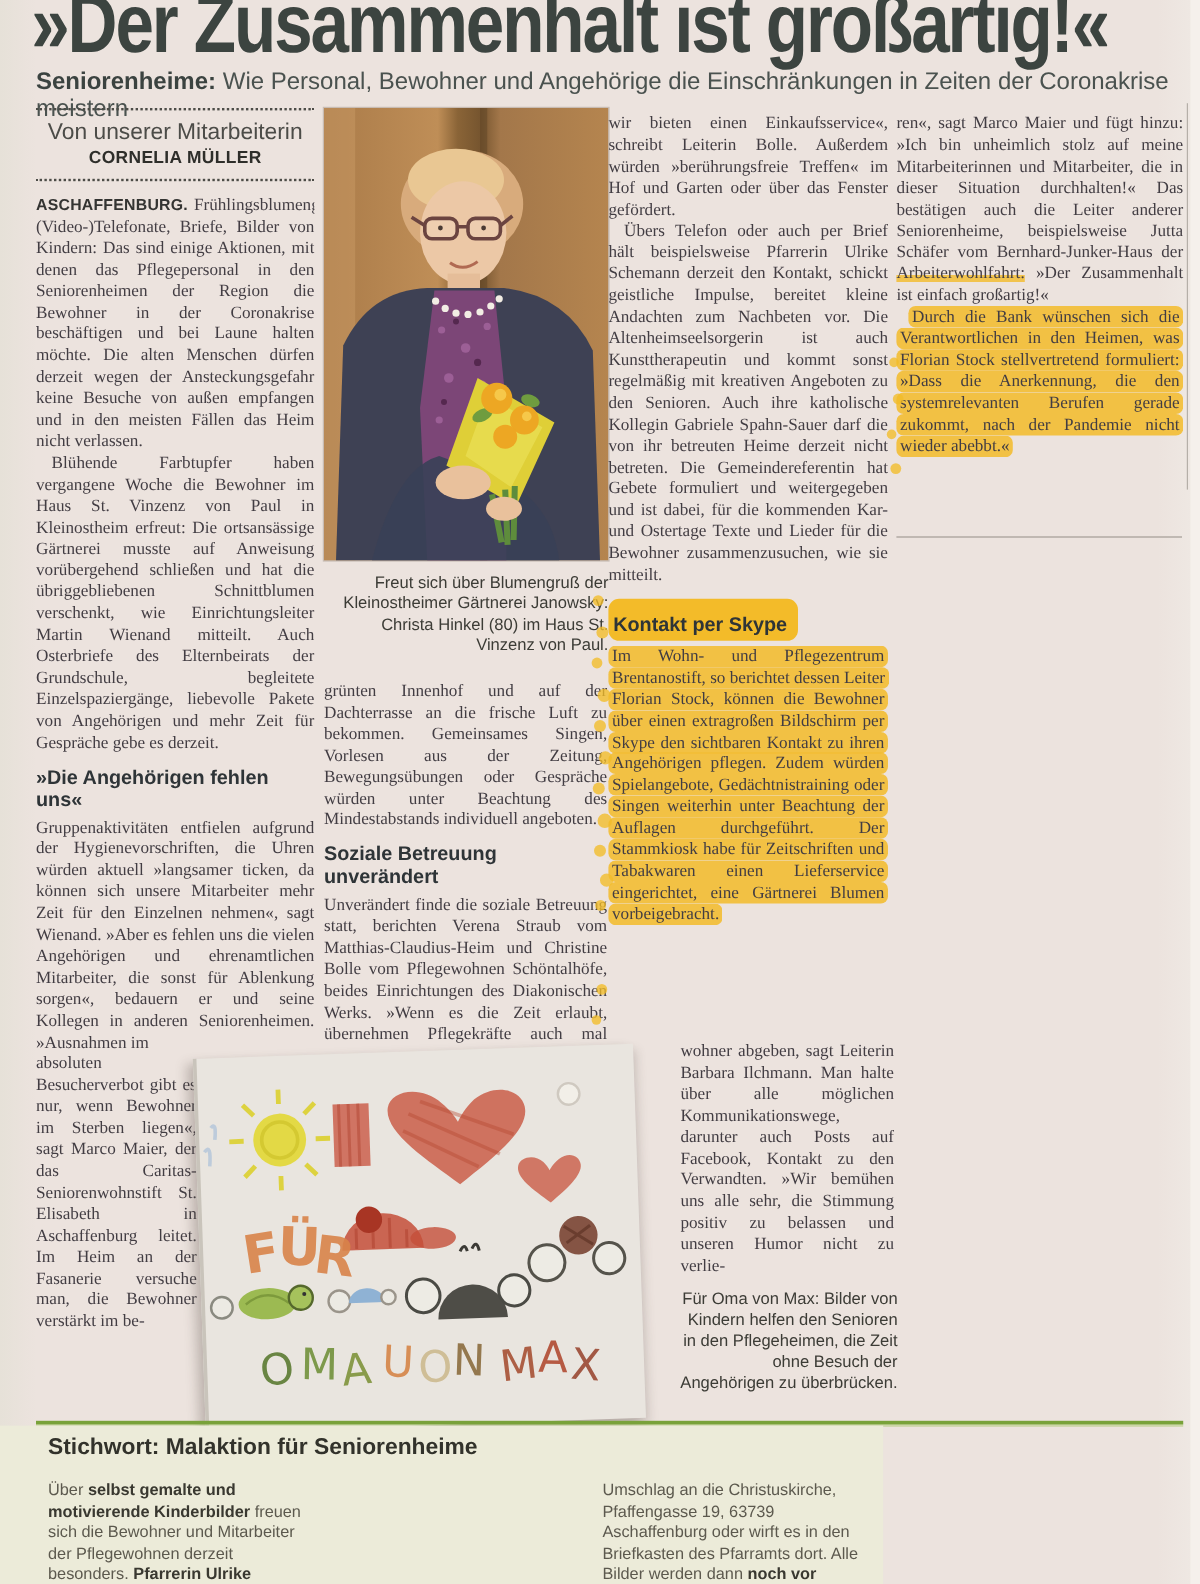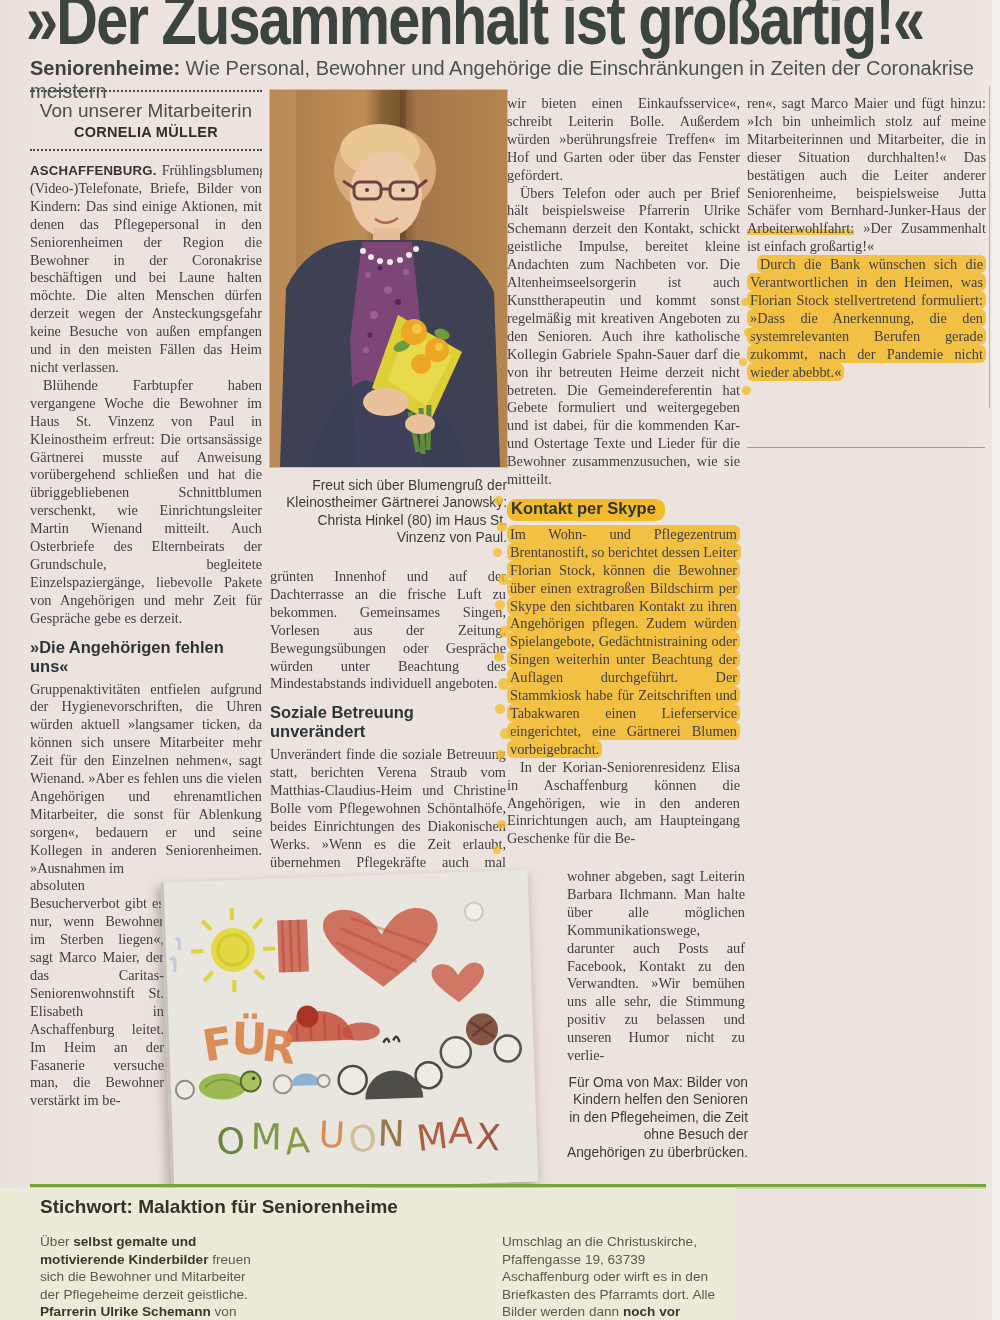--- a/index.html
+++ b/index.html
@@ -21,21 +21,21 @@
   .col{position:absolute;font-size:14.3px;line-height:17.9px;text-align:justify;}
   .bp{margin:0;}
   .indent{text-indent:13px;}
   .colhead{font-family:"Liberation Sans","DejaVu Sans",sans-serif;font-size:16.5px;font-weight:700;
             color:#2e3437;margin:10px 0 5px;text-align:left;line-height:1.15;}
   .narrow1{width:134px;}
   .caption{position:absolute;font-family:"Liberation Sans","DejaVu Sans",sans-serif;
             font-size:13.8px;line-height:17.4px;color:#3c3c36;text-align:right;}
   .hl{background:rgba(243,187,41,.85);border-radius:6px;padding:1px 3px;
       -webkit-box-decoration-break:clone;box-decoration-break:clone;}
-  .hl-head{display:inline-block;background:#f3bb29;border-radius:9px;padding:0 9px 3px 4px;}
+  .hl-head{display:inline-block;background:#f3bb29;border-radius:9px;padding:13px 9px 3px 4px;}
   .marker-under{background:linear-gradient(to bottom,transparent 55%,rgba(243,187,41,.8) 55%,rgba(243,187,41,.8) 95%,transparent 95%);}
   .hrule{position:absolute;background:#a29c96;}
   .vrule{position:absolute;background:#b5afa8;width:1px;}
   .green-rule{position:absolute;left:30px;top:1184px;width:956px;height:3px;background:#79a23a;
       box-shadow:0 2px 0 rgba(170,200,110,.5);}
   .footer-box{position:absolute;left:0;top:1188px;width:736px;height:132px;background:#ecebd9;}
   .footer-heading{position:absolute;left:40px;top:1196px;margin:0;
       font-family:"Liberation Sans","DejaVu Sans",sans-serif;font-size:19px;font-weight:700;color:#32322b;}
   .fcol{position:absolute;top:1233px;font-family:"Liberation Sans","DejaVu Sans",sans-serif;
       font-size:13.6px;line-height:17.6px;color:#5c594e;text-align:left;}
@@ -150,21 +150,20 @@
     <p class="bp">grünten Innenhof und auf der Dachterrasse an die frische Luft zu bekommen. Gemeinsames Singen, Vorlesen aus der Zeitung, Bewegungsübungen oder Gespräche würden unter Beachtung des Mindestabstands individuell angeboten.</p>
     <h3 class="colhead">Soziale Betreuung unverändert</h3>
     <p class="bp">Unverändert finde die soziale Betreuung statt, berichten Verena Straub vom Matthias-Claudius-Heim und Christine Bolle vom Pflegewohnen Schöntalhöfe, beides Einrichtungen des Diakonischen Werks. »Wenn es die Zeit erlaubt, übernehmen Pflegekräfte auch mal Friseurleistungen und</p>
   </div>
 
   <div class="col" style="left:507px;top:95px;width:233px;">
     <p class="bp">wir bieten einen Einkaufsservice«, schreibt Leiterin Bolle. Außerdem würden »berührungsfreie Treffen« im Hof und Garten oder über das Fenster gefördert.</p>
     <p class="bp indent">Übers Telefon oder auch per Brief hält beispielsweise Pfarrerin Ulrike Schemann derzeit den Kontakt, schickt geistliche Impulse, bereitet kleine Andachten zum Nachbeten vor. Die Altenheimseelsorgerin ist auch Kunsttherapeutin und kommt sonst regelmäßig mit kreativen Angeboten zu den Senioren. Auch ihre katholische Kollegin Gabriele Spahn-Sauer darf die von ihr betreuten Heime derzeit nicht betreten. Die Gemeindereferentin hat Gebete formuliert und weitergegeben und ist dabei, für die kommenden Kar- und Ostertage Texte und Lieder für die Bewohner zusammenzusuchen, wie sie mitteilt.</p>
     <h3 class="colhead"><span class="hl-head">Kontakt per Skype</span></h3>
     <p class="bp"><span class="hl">Im Wohn- und Pflegezentrum Brentanostift, so berichtet dessen Leiter Florian Stock, können die Bewohner über einen extragroßen Bildschirm per Skype den sichtbaren Kontakt zu ihren Angehörigen pflegen. Zudem würden Spielangebote, Gedächtnistraining oder Singen weiterhin unter Beachtung der Auflagen durchgeführt. Der Stammkiosk habe für Zeitschriften und Tabakwaren einen Lieferservice eingerichtet, eine Gärtnerei Blumen vorbeigebracht.</span></p>
-    <p class="bp indent">In der Korian-Seniorenresidenz Elisa in Aschaffenburg können die Angehörigen, wie in den anderen Einrichtungen auch, am Haupteingang Geschenke für die Be-</p>
   </div>
 
   <div class="col" style="left:567px;top:868px;width:178px;height:198px;overflow:hidden;">
     <p class="bp">wohner abgeben, sagt Leiterin Barbara Ilchmann. Man halte über alle möglichen Kommunikationswege, darunter auch Posts auf Facebook, Kontakt zu den Verwandten. »Wir bemühen uns alle sehr, die Stimmung positiv zu belassen und unseren Humor nicht zu verlie-</p>
   </div>
 
   <div class="caption" style="left:566px;top:1074px;width:182px;">Für Oma von Max: Bilder von Kindern helfen den Senioren in den Pflegeheimen, die Zeit ohne Besuch der Angehörigen zu überbrücken.</div>
 
   <div class="col" style="left:747px;top:95px;width:239px;">
     <p class="bp"><span>ren«, sagt Marco Maier und fügt hinzu: »Ich bin unheimlich stolz auf meine Mitarbeiterinnen und Mitarbeiter, die in dieser Situation durchhalten!« Das bestätigen auch die Leiter anderer Seniorenheime, beispielsweise Jutta Schäfer vom Bernhard-Junker-Haus der </span><span class="marker-under">Arbeiterwohlfahrt:</span><span> »Der Zusammenhalt ist einfach großartig!«</span></p>
@@ -277,20 +276,20 @@
       <div class="bleed" style="left: 744px; top: 328px; width: 9px; height: 9px;"></div>
       <div class="bleed" style="left: 739px; top: 358px; width: 8px; height: 8px;"></div>
       <div class="bleed" style="left: 742px; top: 386px; width: 9px; height: 9px;"></div>
     </div>
 
   <div class="green-rule"></div>
   <div class="footer-box"></div>
   <h2 class="footer-heading">Stichwort: Malaktion für Seniorenheime</h2>
 
   <div class="fcol" style="left:40px;width:216px;">
-    <span>Über </span><b>selbst gemalte und motivierende Kinderbilder</b><span> freuen sich die Bewohner und Mitarbeiter der Pflegeheime derzeit geistliche. </span><b>Pfarrerin Ulrike Schemann</b><span> von der Evangelischen Altenheimseelsorge lädt Kinder, denen</span>
+    <span>Über </span><b>selbst gemalte und motivierende Kinderbilder</b><span> freuen sich die Bewohner und Mitarbeiter der Pflegewohnen derzeit besonders. </span><b>Pfarrerin Ulrike Schemann</b><span> von der Evangelischen Altenheimseelsorge lädt Kinder, denen</span>
   </div>
   <div class="fcol" style="left:502px;width:218px;">
     <span>Umschlag an die Christuskirche, Pfaffengasse 19, 63739 Aschaffenburg oder wirft es in den Briefkasten des Pfarramts dort. Alle Bilder werden dann </span><b>noch vor Ostern</b>
   </div>
 
   <div class="edge-strip"></div>
 </div>
 
 </body></html>

